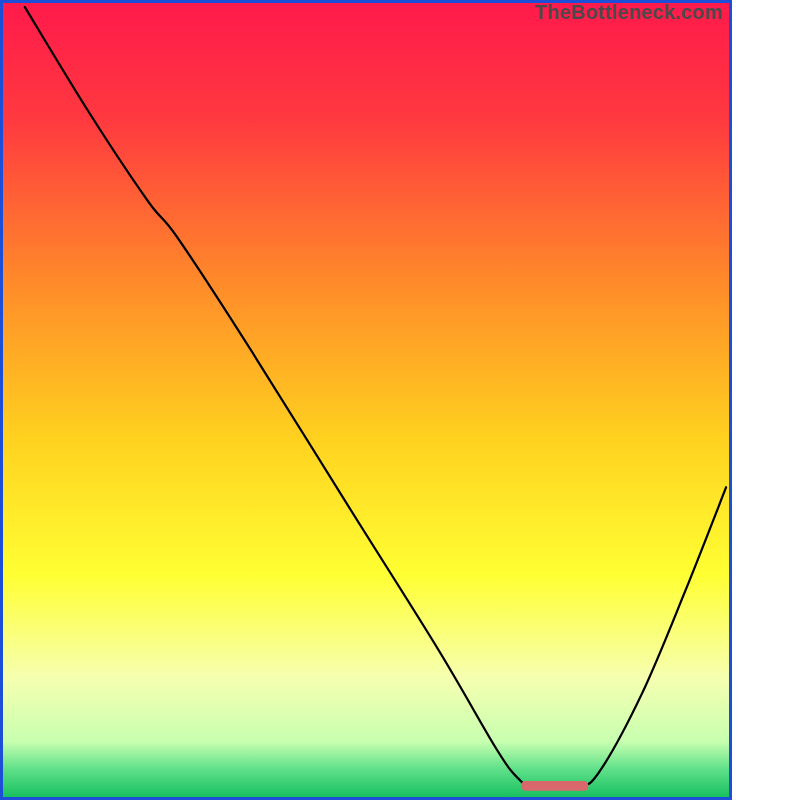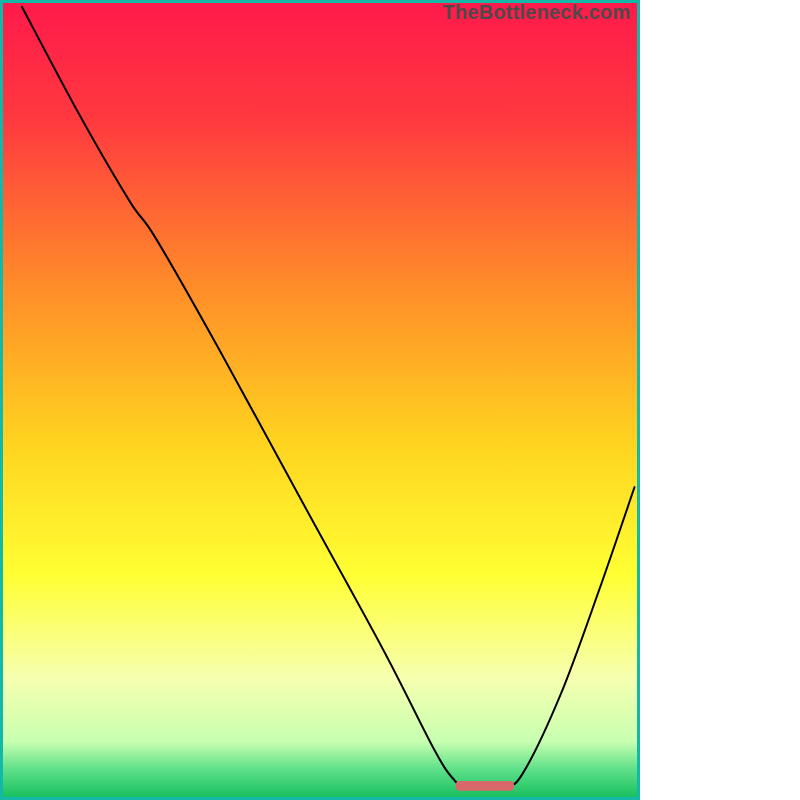--- a/index.html
+++ b/index.html
@@ -6,24 +6,24 @@
     margin: 0;
     padding: 0;
     width: 800px;
     height: 800px;
     overflow: hidden;
     background: #ffffff;
     font-family: Arial, Helvetica, sans-serif;
   }
   .frame {
     position: relative;
-    width: 640px;
+    width: 732px;
     height: 800px;
     box-sizing: border-box;
-    border: 3px solid #14b8a6;
+    border: 3px solid #1d4ed8;
   }
   .attribution {
     position: absolute;
     top: -2px;
     right: 6px;
     font-size: 20px;
     font-weight: bold;
     color: #4a4a4a;
     z-index: 10;
     letter-spacing: 0.2px;

